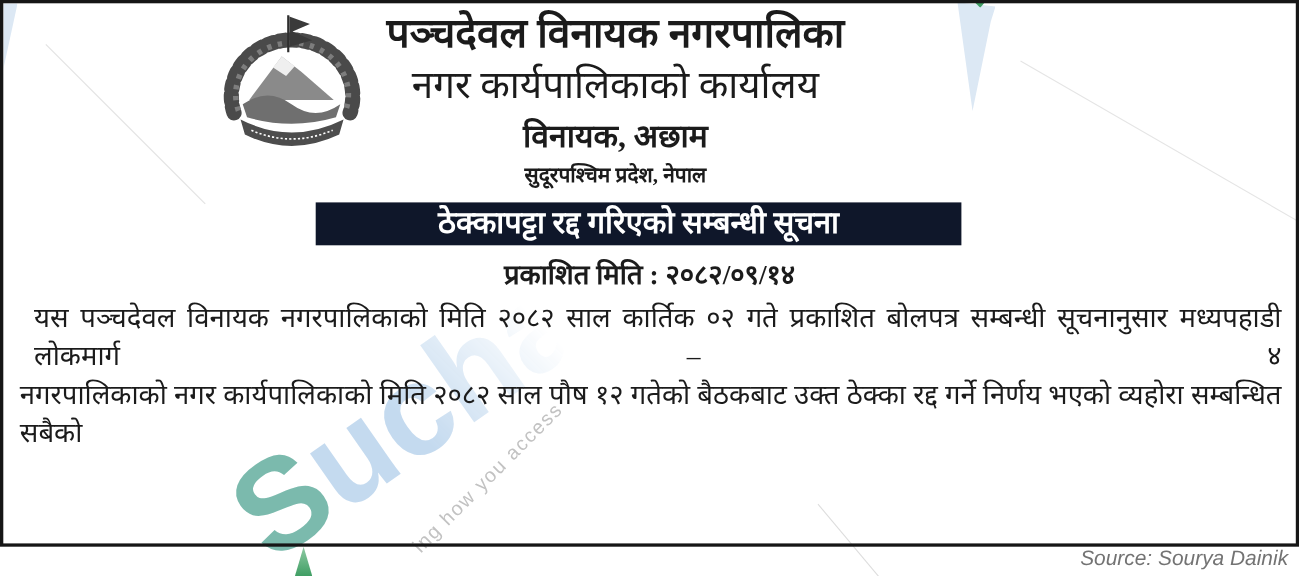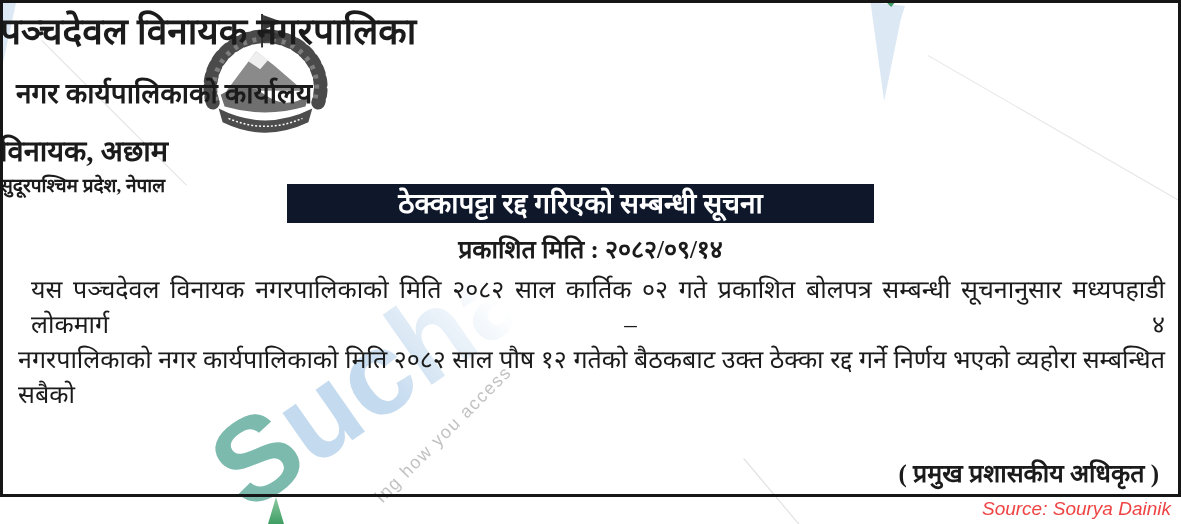--- a/index.html
+++ b/index.html
@@ -51,23 +51,23 @@
     background:linear-gradient(#8fcaa4,#3f9e63);
     clip-path:polygon(50% 0,100% 100%,0 100%);
   }
   .diag{position:absolute;height:1px;transform-origin:0 0;}
   .diag.a{left:42px;top:40px;width:205px;background:#e2e2e2;transform:rotate(45deg);}
   .diag.b{left:928px;top:55px;width:300px;background:#e5e5e5;transform:rotate(30deg);}
   .diag.c{left:744px;top:458px;width:96px;background:#dddddd;transform:rotate(50deg);}
 
   
   .emblem{position:absolute;left:197px;top:10px;width:137px;height:138px;}
-  .header{position:absolute;left:0;width:1047px;top:8px;text-align:left;}
+  .header{position:absolute;left:0;width:1047px;top:8px;text-align:center;padding-left:36px;}
   .org-name{font-size:37px;font-weight:700;line-height:47px;margin:0;}
-  .office-name{font-size:28px;font-weight:700;line-height:46px;margin:16px;}
+  .office-name{font-size:35px;font-weight:400;line-height:46px;margin:0;}
   .addr1{font-size:29px;font-weight:700;line-height:36px;margin:6px 0 0 0;}
   .addr2{font-size:19px;font-weight:700;line-height:34px;margin:0;}
 
   
   .banner{
     position:absolute;left:287px;top:184px;width:587px;height:39px;
     background:#0f172a;color:#ffffff;text-align:center;
     font-size:28px;font-weight:700;line-height:39px;
   }
   .pub-date{
@@ -84,21 +84,21 @@
   .body-line.first{padding-left:13px;}
 
   .signature{
     position:absolute;right:22px;top:455px;font-size:25px;font-weight:700;
   }
 
   
   .source-credit{
     position:absolute;right:10px;top:498px;
     font-family:"Liberation Sans","DejaVu Sans",sans-serif;
-    font-style:italic;font-size:19px;color:#ef4444;
+    font-style:italic;font-size:19px;color:#737373;
   }
 </style>
 </head>
 <body>
 
 <div class="stage">
 
   <div class="layer-watermark">
     <div class="sliver"></div>
     <div class="wedge"></div>
@@ -135,19 +135,18 @@
     <div class="banner">ठेक्कापट्टा रद्द गरिएको सम्बन्धी सूचना</div>
 
     <div class="pub-date">प्रकाशित मिति : २०८२/०९/१४</div>
 
     <div class="body-text">
       <div class="body-line first">यस पञ्चदेवल विनायक नगरपालिकाको मिति २०८२ साल कार्तिक ०२ गते प्रकाशित बोलपत्र सम्बन्धी सूचनानुसार मध्यपहाडी लोकमार्ग – ४</div>
       <div class="body-line">नगरपालिकाको नगर कार्यपालिकाको मिति २०८२ साल पौष १२ गतेको बैठकबाट उक्त ठेक्का रद्द गर्ने निर्णय भएको व्यहोरा सम्बन्धित सबैको</div>
 
     </div>
 
-    <div class="signature">( प्रमुख प्रशासकीय अधिकृत )</div>
   </div>
 
   <div class="doc-frame"></div>
 
   <div class="source-credit">Source: Sourya Dainik</div>
 </div>
 
 </body></html>

